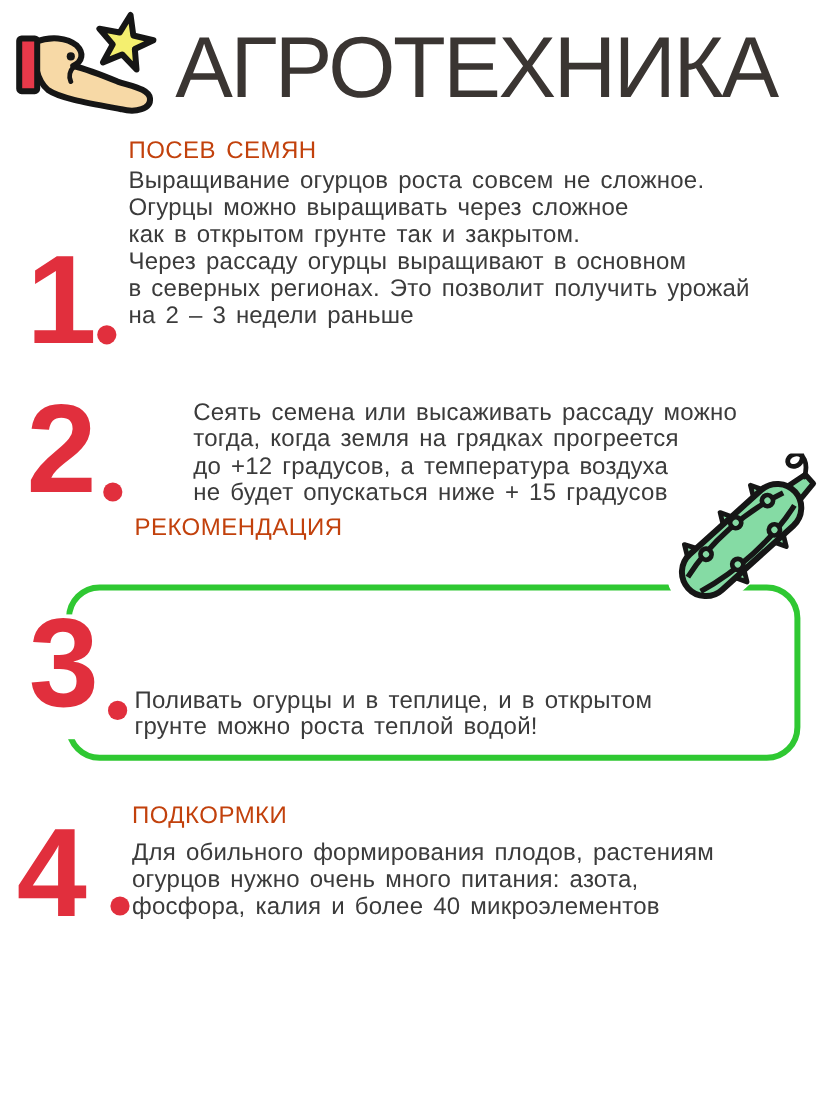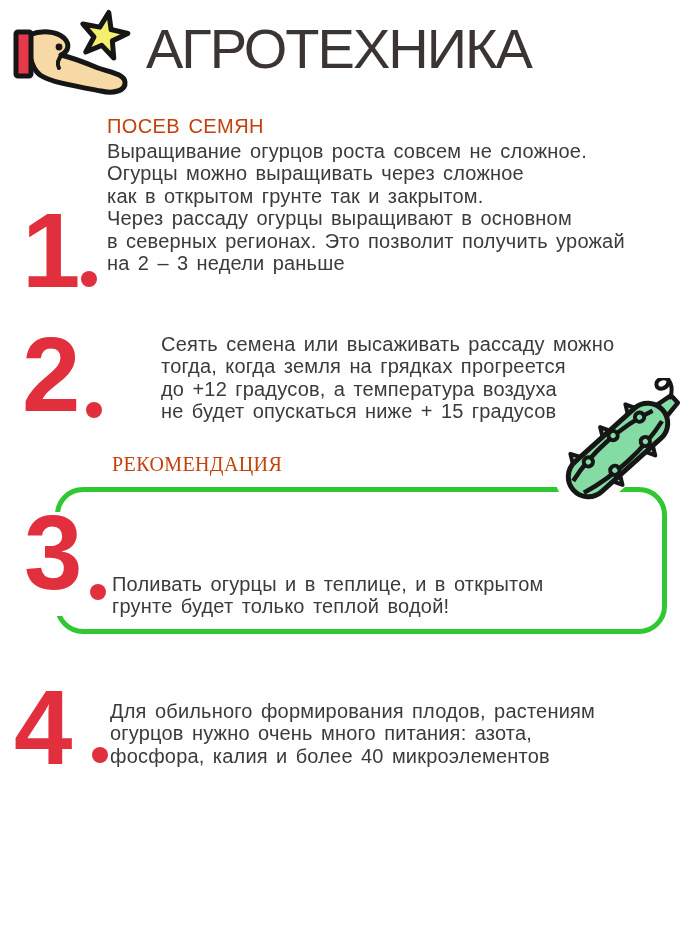--- a/index.html
+++ b/index.html
@@ -3,21 +3,21 @@
 <meta charset="utf-8">
 <style>
   html,body { margin:0; padding:0; background:#ffffff; }
   .canvas {
     position:relative; width:700px; height:933px; background:#ffffff;
     font-family:"Liberation Sans","DejaVu Sans",sans-serif; color:#3b3b3b;
     overflow:hidden;
   }
   .title {
     position:absolute; left:146px; top:21px; margin:0;
-    font-size:56px; font-weight:400; line-height:1; letter-spacing:-2px;
+    font-size:72px; font-weight:400; line-height:1; letter-spacing:-2px;
     color:#3a3532; white-space:nowrap;
   }
   .heading {
     position:absolute; font-size:20px; line-height:22px; font-weight:400;
     letter-spacing:0.4px; word-spacing:2.5px; color:#c2410c; white-space:nowrap;
   }
   .para { position:absolute; }
   .para .line {
     font-size:20px; line-height:22.4px; letter-spacing:0.2px; word-spacing:2.5px;
     color:#3b3b3b; white-space:nowrap;
@@ -73,26 +73,26 @@
 
   <div class="stepnum" style="left:22px; top:322px;">2</div>
   <span class="numdot" style="left:86px; top:402px;"></span>
   <div class="para" style="left:113px; top:333px;margin-left:48px;">
     <div class="line">Сеять семена или высаживать рассаду можно</div>
     <div class="line">тогда, когда земля на грядках прогреется</div>
     <div class="line">до +12 градусов, а температура воздуха</div>
     <div class="line">не будет опускаться ниже + 15 градусов</div>
   </div>
 
-  <div class="heading" style="left:112px; top:453px;font-family:Liberation Serif, serif;">РЕКОМЕНДАЦИЯ</div>
+  <div class="heading" style="left:112px; top:429px;">РЕКОМЕНДАЦИЯ</div>
   <div class="greenbox"></div>
 
   <div class="para" style="left:112px; top:573px;">
     <div class="line">Поливать огурцы и в теплице, и в открытом</div>
-    <div class="line">грунте будет только теплой водой!</div>
+    <div class="line">грунте можно роста теплой водой!</div>
   </div>
 
   <div class="halo3"></div>
   <div class="stepnum" style="left:24px; top:500px;">3</div>
   <span class="numdot" style="left:90px; top:584px;"></span>
 
   <svg class="cucumber" viewBox="0 0 140 135" xmlns="http://www.w3.org/2000/svg">
     <g transform="translate(66,72) rotate(-42)">
       <rect x="-66" y="-25" width="140" height="50" rx="25" fill="#ffffff" stroke="#ffffff" stroke-width="14"></rect>
 
@@ -111,19 +111,20 @@
       <circle cx="-30" cy="-11" r="4.6" fill="#85dba4" stroke="#161616" stroke-width="4"></circle>
       <circle cx="6" cy="-14" r="4.6" fill="#85dba4" stroke="#161616" stroke-width="4"></circle>
       <circle cx="38" cy="-10" r="4.6" fill="#85dba4" stroke="#161616" stroke-width="4"></circle>
       <circle cx="-16" cy="13" r="4.6" fill="#85dba4" stroke="#161616" stroke-width="4"></circle>
       <circle cx="26" cy="12" r="4.6" fill="#85dba4" stroke="#161616" stroke-width="4"></circle>
     </g>
   </svg>
 
   <div class="stepnum" style="left:14px; top:675px;">4</div>
   <span class="numdot" style="left:92px; top:747px;"></span>
+  <div class="heading" style="left:110px; top:669px;">ПОДКОРМКИ</div>
   <div class="para" style="left:110px; top:700px;">
     <div class="line">Для обильного формирования плодов, растениям</div>
     <div class="line">огурцов нужно очень много питания: азота,</div>
     <div class="line">фосфора, калия и более 40 микроэлементов</div>
   </div>
 
 </div>
 
 </body></html>

